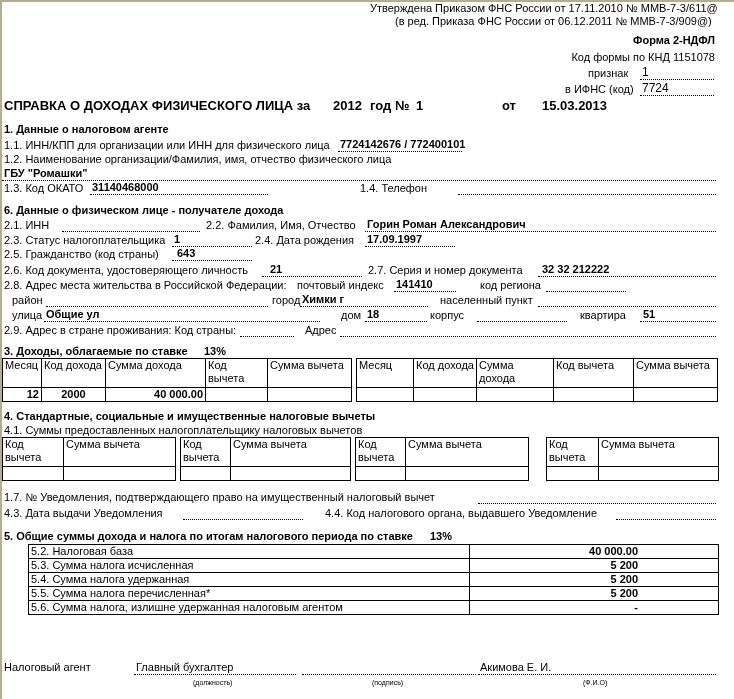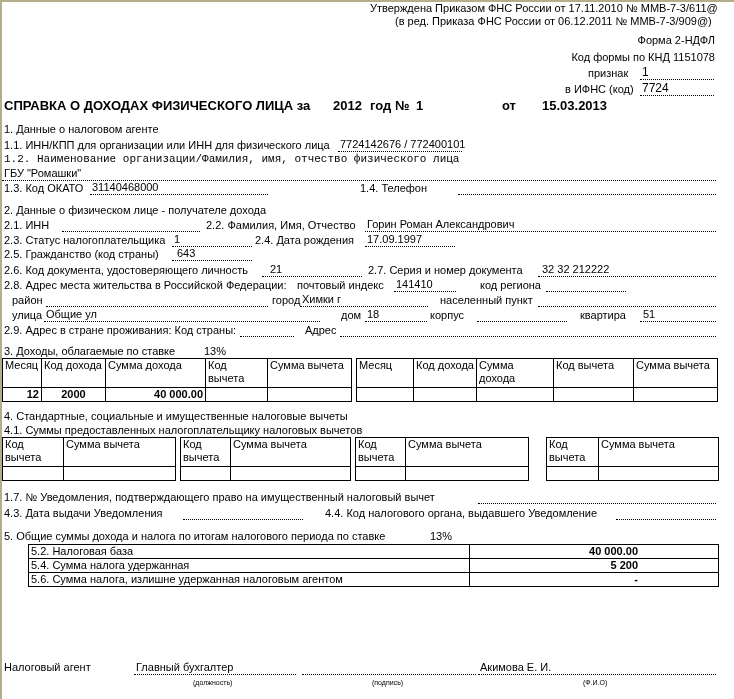--- a/index.html
+++ b/index.html
@@ -5,21 +5,21 @@
   html, body { margin: 0; padding: 0; }
   body {
     width: 734px; height: 699px; position: relative; overflow: hidden;
     background: #ffffff;
     font-family: "Liberation Sans", sans-serif;
     font-size: 11px; color: #000;
   }
   .frame-top { position: absolute; left: 0; top: 0; width: 734px; height: 2px; background: #b5ae8c; }
   .frame-left { position: absolute; left: 0; top: 0; width: 2px; height: 699px; background: #b5ae8c; }
   .t { position: absolute; white-space: nowrap; line-height: 13px; }
-  .b { font-weight: normal; }
+  .b { font-weight: bold; }
   .dot { position: absolute; height: 0; border-bottom: 1px dotted #000; }
   table.grid { position: absolute; border-collapse: collapse; table-layout: fixed; }
   table.grid td { border: 1px solid #000; padding: 0 2px; vertical-align: top; font-size: 11px; line-height: 13px; overflow: hidden; }
   table.grid td.num { text-align: right; font-weight: bold; vertical-align: middle; }
   table.grid td.cnum { text-align: center; font-weight: bold; vertical-align: middle; }
   .small { font-size: 7px; }
   .title { font-size: 13px; font-weight: bold; }
 </style>
 </head>
 <body>
@@ -42,30 +42,30 @@
 <div class="t title" style="left:333px;top:99px;">2012</div>
 <div class="t title" style="left:370px;top:99px;">год №</div>
 <div class="t title" style="left:416px;top:99px;">1</div>
 <div class="t title" style="left:502px;top:99px;">от</div>
 <div class="t title" style="left:542px;top:99px;">15.03.2013</div>
 
 <div class="t b" style="left:4px;top:123px;">1. Данные о налоговом агенте</div>
 <div class="t" style="left:4px;top:139px;">1.1. ИНН/КПП для организации или ИНН для физического лица</div>
 <div class="t b" style="left:340px;top:138px;">7724142676 / 772400101</div>
 <div class="dot" style="left:338px;top:151px;width:124px;"></div>
-<div class="t" style="left:4px;top:153px;font-family:Liberation Mono, monospace;">1.2. Наименование организации/Фамилия, имя, отчество физического лица</div>
+<div class="t" style="left:4px;top:153px;">1.2. Наименование организации/Фамилия, имя, отчество физического лица</div>
 <div class="t b" style="left:4px;top:167px;">ГБУ "Ромашки"</div>
 <div class="dot" style="left:2px;top:180px;width:714px;"></div>
 <div class="t" style="left:4px;top:182px;">1.3. Код ОКАТО</div>
 <div class="t b" style="left:92px;top:181px;">31140468000</div>
 <div class="dot" style="left:90px;top:194px;width:178px;"></div>
 <div class="t" style="left:360px;top:182px;">1.4. Телефон</div>
 <div class="dot" style="left:458px;top:194px;width:258px;"></div>
 
-<div class="t b" style="left:4px;top:204px;">2. Данные о физическом лице - получателе дохода</div>
+<div class="t b" style="left:4px;top:204px;">6. Данные о физическом лице - получателе дохода</div>
 <div class="t" style="left:4px;top:219px;">2.1. ИНН</div>
 <div class="dot" style="left:62px;top:231px;width:138px;"></div>
 <div class="t" style="left:206px;top:219px;">2.2. Фамилия, Имя, Отчество</div>
 <div class="t b" style="left:367px;top:218px;">Горин Роман Александрович</div>
 <div class="dot" style="left:365px;top:231px;width:351px;"></div>
 
 <div class="t" style="left:4px;top:234px;">2.3. Статус налогоплательщика</div>
 <div class="t b" style="left:174px;top:233px;">1</div>
 <div class="dot" style="left:172px;top:246px;width:80px;"></div>
 <div class="t" style="left:255px;top:234px;">2.4. Дата рождения</div>
@@ -252,21 +252,29 @@
   <colgroup>
       <col style="width:441px">
       <col style="width:249px">
     </colgroup>
   <tbody>
   <tr style="height:14px">
     <td>5.2. Налоговая база</td>
     <td class="num" style="padding-right:80px">40 000.00</td>
   </tr>
   <tr style="height:14px">
+    <td>5.3. Сумма налога исчисленная</td>
+    <td class="num" style="padding-right:80px">5 200</td>
+  </tr>
+  <tr style="height:14px">
     <td>5.4. Сумма налога удержанная</td>
+    <td class="num" style="padding-right:80px">5 200</td>
+  </tr>
+  <tr style="height:14px">
+    <td>5.5. Сумма налога перечисленная*</td>
     <td class="num" style="padding-right:80px">5 200</td>
   </tr>
   <tr style="height:14px">
     <td>5.6. Сумма налога, излишне удержанная налоговым агентом</td>
     <td class="num" style="padding-right:80px">-</td>
   </tr>
 </tbody>
   </table>
 
 <div class="t" style="left:4px;top:661px;">Налоговый агент</div>

